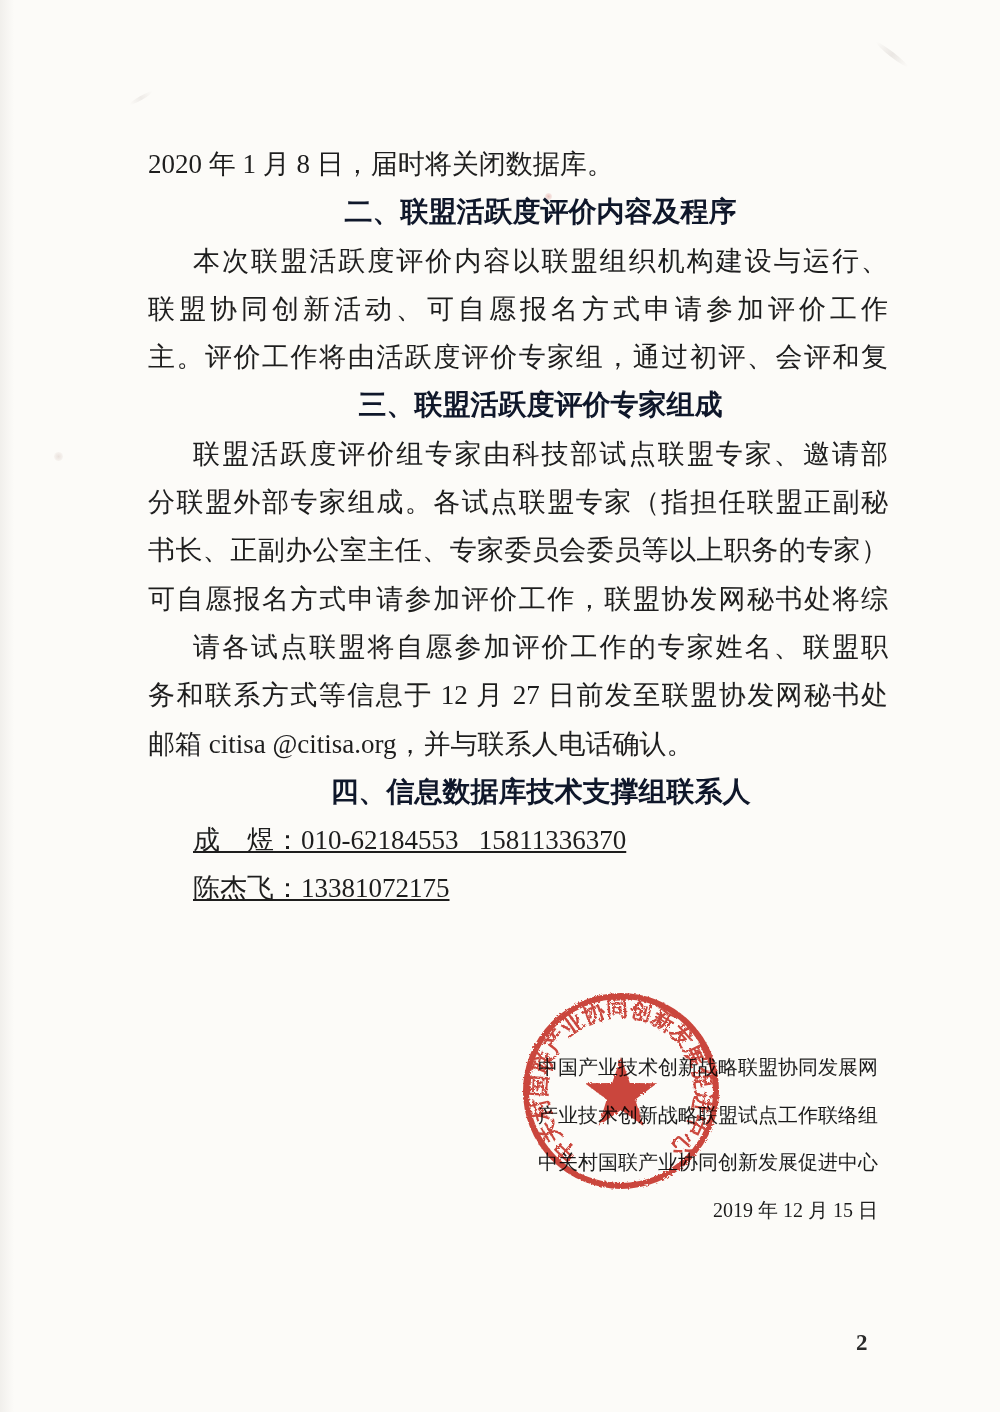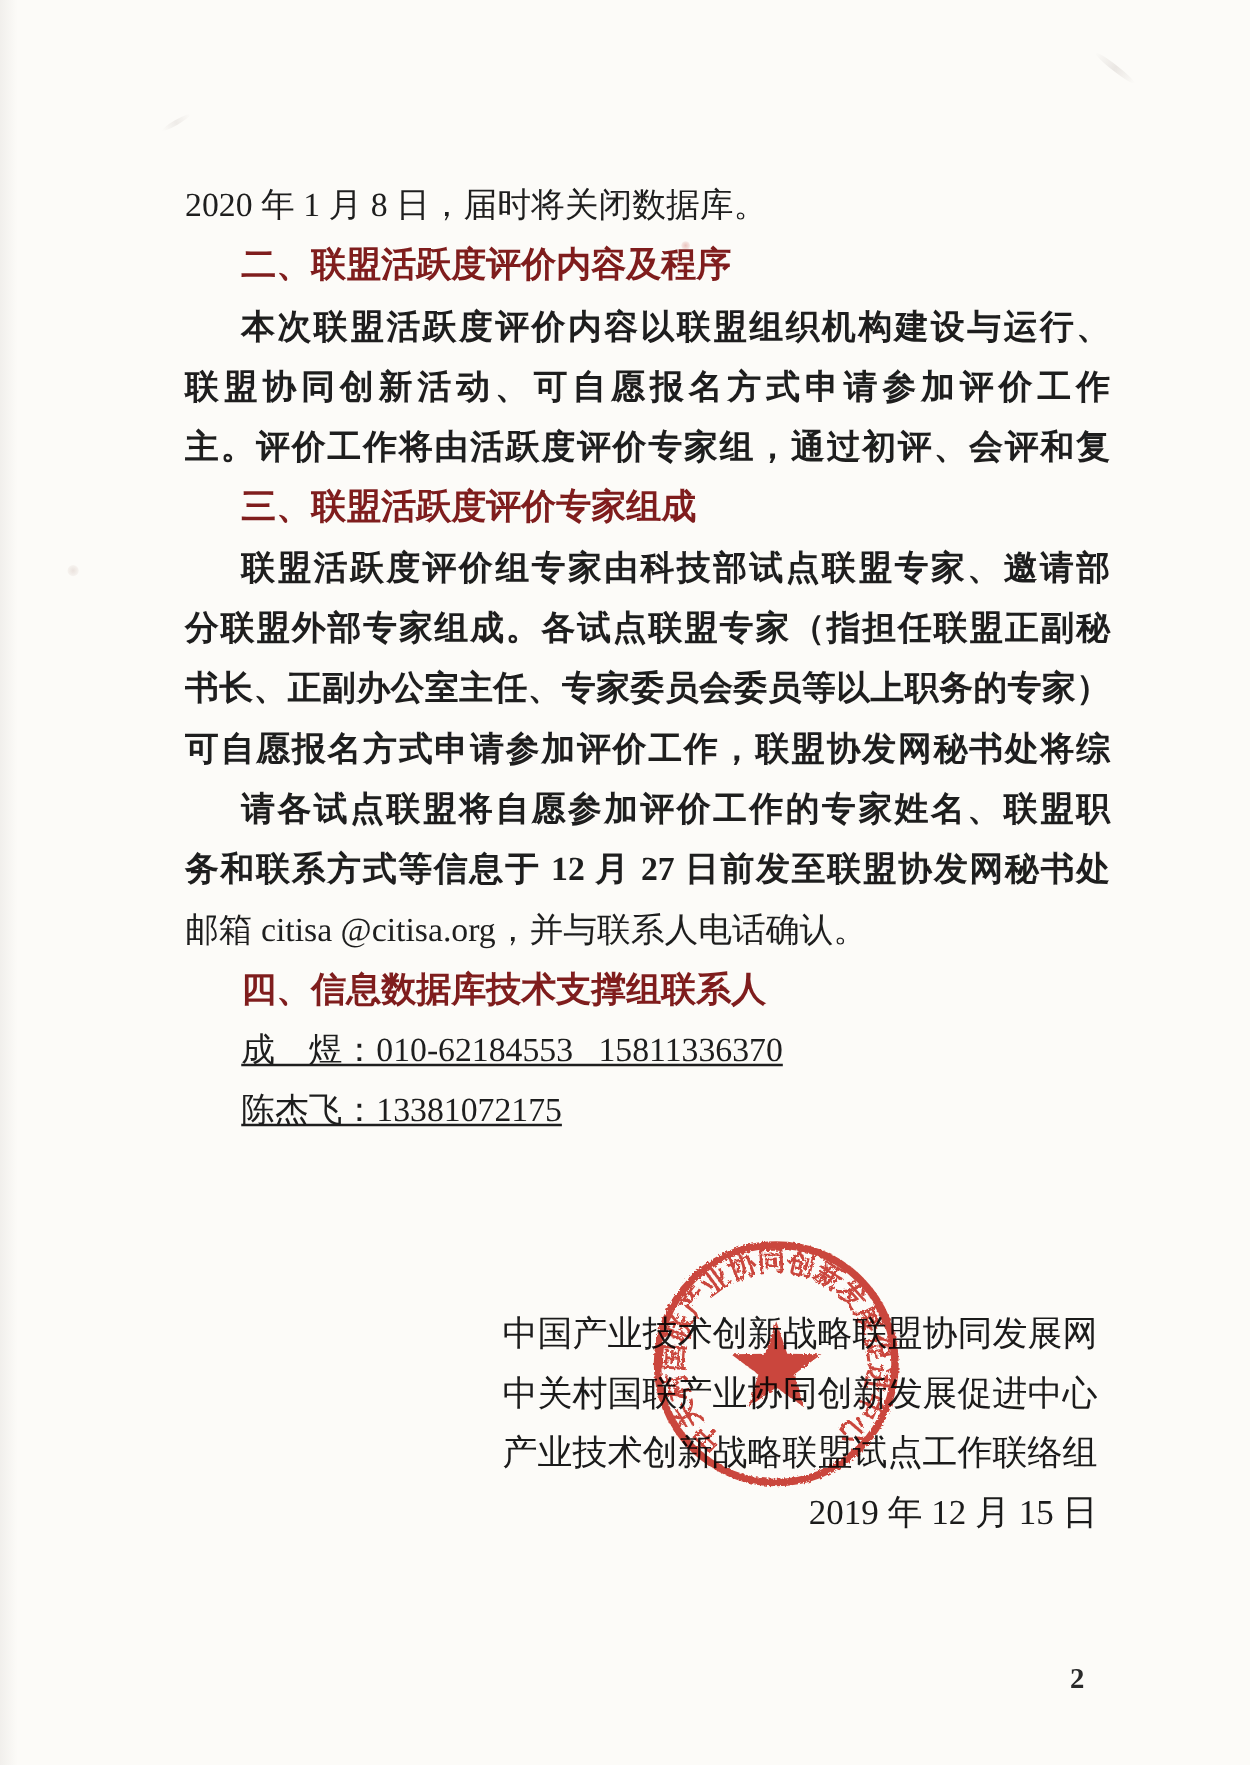--- a/index.html
+++ b/index.html
@@ -20,30 +20,30 @@
   .speck.b{left:54px;top:452px;width:9px;height:9px;background:radial-gradient(circle,rgba(180,150,140,.25),rgba(180,150,140,0));}
   .speck.c{left:872px;top:52px;width:40px;height:5px;background:linear-gradient(90deg,rgba(180,170,165,0),rgba(180,170,165,.25),rgba(180,170,165,0));transform:rotate(38deg);}
   .speck.d{left:128px;top:96px;width:26px;height:4px;background:linear-gradient(90deg,rgba(190,180,175,0),rgba(190,180,175,.22),rgba(190,180,175,0));transform:rotate(-30deg);}
 
   .doc{
     position:absolute;left:148px;top:140px;width:740px;
     font-size:27px;line-height:48.3px;
   }
   .doc-line{min-height:48.3px;}
   .indent{text-indent:45px;}
-  .fill{text-align:justify;text-align-last:justify;text-justify:inter-character;font-weight:bold;}
+  .fill{text-align:justify;text-align-last:justify;text-justify:inter-character;}
   .heading{
     font-family:"Liberation Sans","DejaVu Sans",sans-serif;
-    font-weight:700;color:#7f1d1d;font-size:28px;
+    font-weight:700;color:#0f172a;font-size:28px;text-align:center;
   }
   .contact{white-space:pre-wrap;text-decoration:underline;}
 
   .signature{
     position:absolute;left:148px;top:1044px;width:730px;
-    text-align:right;font-size:28px;line-height:47.5px;color:#1b1b1b;
+    text-align:right;font-size:20px;line-height:47.5px;color:#1b1b1b;
   }
   .signature .sig-line{min-height:47.5px;}
 
   .stamp{
     position:absolute;left:505px;top:975px;width:232px;height:232px;
     mix-blend-mode:multiply;opacity:.85;pointer-events:none;
   }
 
   .pagenum{
     position:absolute;left:856px;top:1330px;
@@ -74,22 +74,22 @@
   <div class="doc-line indent fill">请各试点联盟将自愿参加评价工作的专家姓名、联盟职</div>
   <div class="doc-line fill">务和联系方式等信息于 12 月 27 日前发至联盟协发网秘书处</div>
   <div class="doc-line">邮箱 citisa @citisa.org，并与联系人电话确认。</div>
   <div class="doc-line heading indent">四、信息数据库技术支撑组联系人</div>
   <div class="doc-line indent contact">成　煜：010-62184553   15811336370</div>
   <div class="doc-line indent contact">陈杰飞：13381072175</div>
 </div>
 
 <div class="signature">
   <div class="sig-line">中国产业技术创新战略联盟协同发展网</div>
+  <div class="sig-line">产业技术创新战略联盟试点工作联络组</div>
   <div class="sig-line">中关村国联产业协同创新发展促进中心</div>
-  <div class="sig-line">产业技术创新战略联盟试点工作联络组</div>
   <div class="sig-line">2019 年 12 月 15 日</div>
 </div>
 
 <svg class="stamp" viewBox="0 0 232 232" xmlns="http://www.w3.org/2000/svg">
   <defs>
     <filter id="rough" x="-10%" y="-10%" width="120%" height="120%">
       <feTurbulence type="fractalNoise" baseFrequency="0.45" numOctaves="2" result="n"></feTurbulence>
       <feDisplacementMap in="SourceGraphic" in2="n" scale="3.5"></feDisplacementMap>
     </filter>
     <path id="sealArc" d="M 73,177.4 A 75,75 0 1 1 161,176" fill="none"></path>

